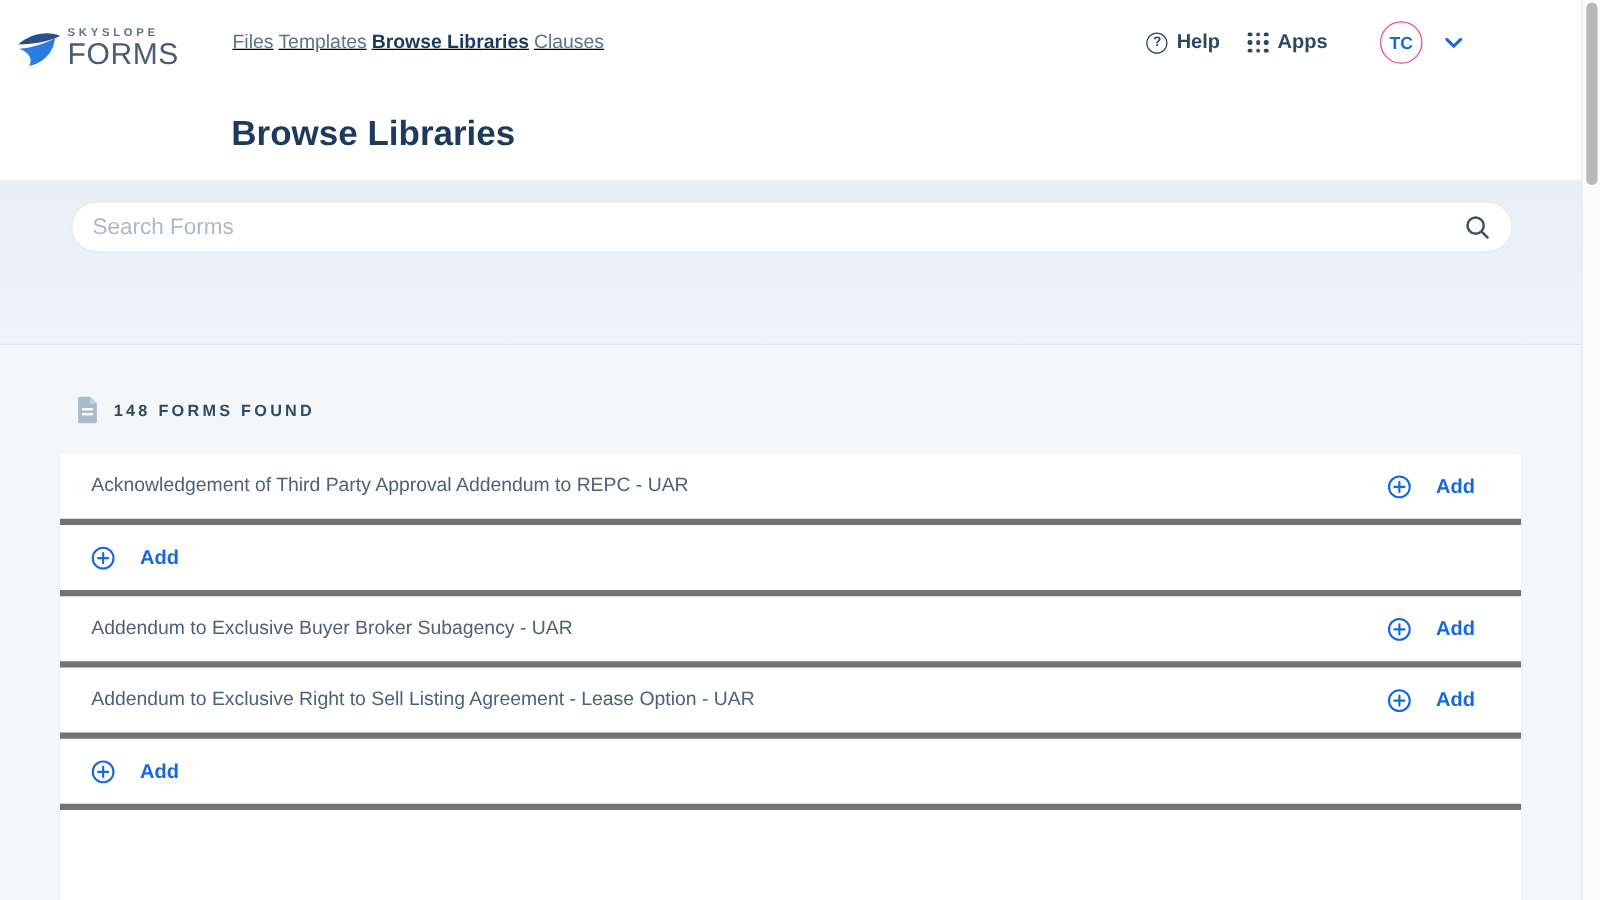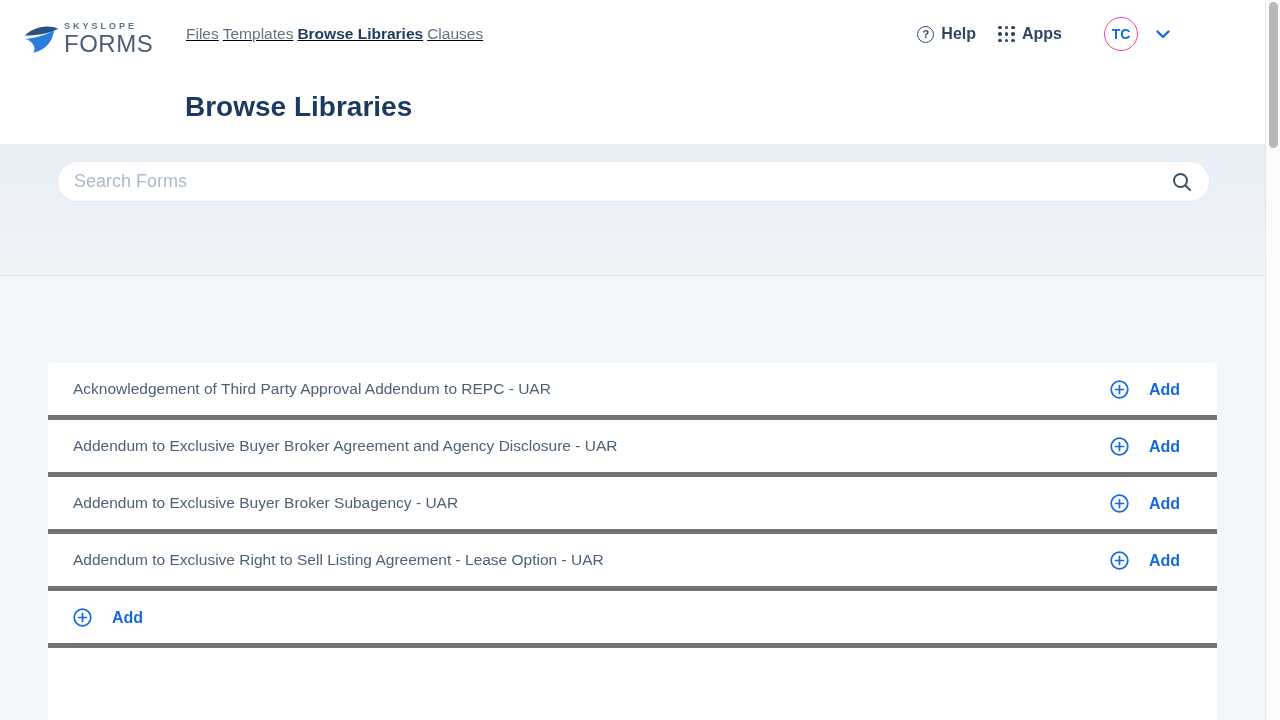--- a/index.html
+++ b/index.html
@@ -4,21 +4,21 @@
 <style>
   * { margin:0; padding:0; box-sizing:border-box; }
   html,body { width:1280px; height:720px; overflow:hidden;
     font-family:"Liberation Sans", sans-serif; background:#f4f7fa; }
   .stage { position:relative; width:1280px; height:720px; }
   .content { position:absolute; left:0; top:0; width:1265px; height:720px; }
 
   
   .header { position:absolute; left:0; top:0; width:100%; height:160px; background:#ffffff; }
   .topbar { position:absolute; left:0; top:0; width:100%; height:68px; }
-  .logo { position:absolute; left:22px; top:22px; display:flex; align-items:center; cursor:pointer; }
+  .logo { position:absolute; left:12px; top:22px; display:flex; align-items:center; cursor:pointer; }
   .logo-mark { width:38px; height:32px; margin-right:4px; }
   .logo-text { display:flex; flex-direction:column; line-height:1; }
   .logo-top { font-size:9px; letter-spacing:3px; font-weight:bold; color:#5d7389; margin-bottom:1px; }
   .logo-bottom { font-size:24px; font-weight:500; color:#4a5d74; letter-spacing:0.5px; }
 
   .nav { position:absolute; left:186px; top:25px; display:flex; gap:4px; align-items:center;text-decoration:underline; }
   .nav-item { font-size:15.5px; color:#5d7389; cursor:pointer; white-space:nowrap; }
   .nav-item.active { font-weight:bold; color:#1c3a5e; }
 
   .actions { position:absolute; right:95px; top:16px; display:flex; align-items:center; height:36px; }
@@ -149,38 +149,46 @@
       <div class="search-pill">
         <input class="search-input" type="text" placeholder="Search Forms" style="">
         <svg class="search-icon" viewBox="0 0 22 22">
           <circle cx="9.5" cy="9.5" r="6.5" fill="none" stroke="#3d5268" stroke-width="2"></circle>
           <line x1="14.5" y1="14.5" x2="19" y2="19" stroke="#3d5268" stroke-width="2" stroke-linecap="round"></line>
         </svg>
       </div>
     </div>
 
     <div class="results">
+      <div class="count-row">
+        <svg class="doc-icon" viewBox="0 0 18 22">
+          <path d="M1.5 2 C1.5 1 2.2 0.4 3 0.4 H11.2 L16.5 5.7 V20 C16.5 21 15.8 21.6 15 21.6 H3 C2.2 21.6 1.5 21 1.5 20 Z" fill="#a9bbcd"></path>
+          <path d="M11.2 0.4 L16.5 5.7 H11.2 Z" fill="#c6d2df"></path>
+          <rect x="4.5" y="9.5" width="9" height="1.8" fill="#ffffff"></rect>
+          <rect x="4.5" y="13.5" width="9" height="1.8" fill="#ffffff"></rect>
+        </svg>
+        <span class="count-text">148 FORMS FOUND</span>
+      </div>
 
       <div class="card">
         <div>
 
             <div class="t-row">
               <span class="row-name">Acknowledgement of Third Party Approval Addendum to REPC - UAR</span>
               <span class="add-btn">
                 <svg width="19" height="19" viewBox="0 0 19 19">
                   <circle cx="9.5" cy="9.5" r="8.3" fill="none" stroke="#1568dd" stroke-width="1.7"></circle>
                   <line x1="9.5" y1="5.5" x2="9.5" y2="13.5" stroke="#1568dd" stroke-width="1.7" stroke-linecap="round"></line>
                   <line x1="5.5" y1="9.5" x2="13.5" y2="9.5" stroke="#1568dd" stroke-width="1.7" stroke-linecap="round"></line>
                 </svg>
                 <span class="add-label">Add</span>
               </span>
             </div>
 
             <div class="t-row">
-              <span class="row-name">Addendum to Exclusive Buyer Broker Agreement and Agency Disclosure - UAR</span>
               <span class="add-btn">
                 <svg width="19" height="19" viewBox="0 0 19 19">
                   <circle cx="9.5" cy="9.5" r="8.3" fill="none" stroke="#1568dd" stroke-width="1.7"></circle>
                   <line x1="9.5" y1="5.5" x2="9.5" y2="13.5" stroke="#1568dd" stroke-width="1.7" stroke-linecap="round"></line>
                   <line x1="5.5" y1="9.5" x2="13.5" y2="9.5" stroke="#1568dd" stroke-width="1.7" stroke-linecap="round"></line>
                 </svg>
                 <span class="add-label">Add</span>
               </span>
             </div>
 

